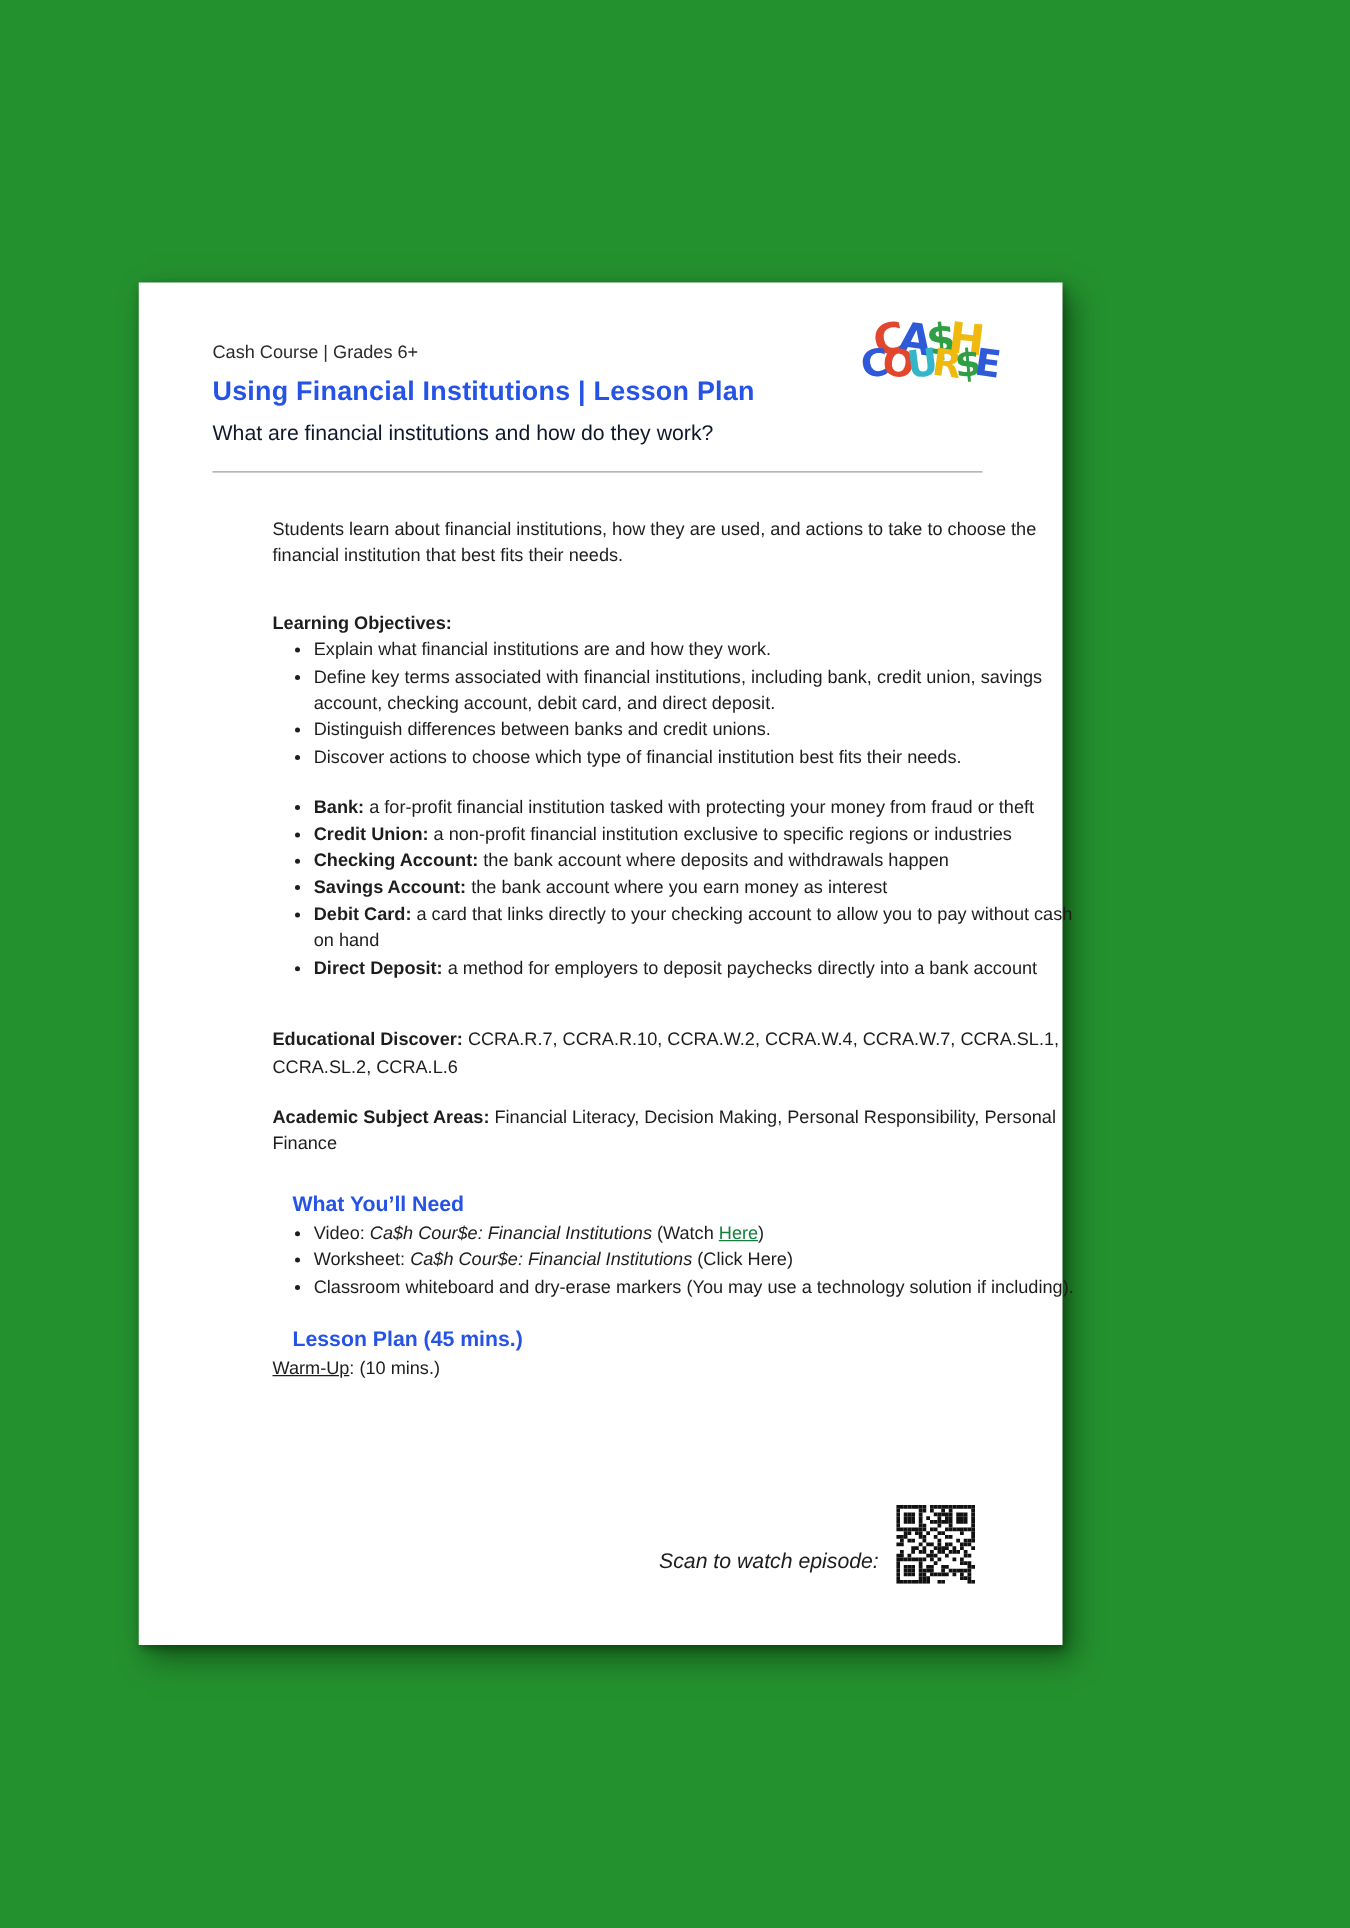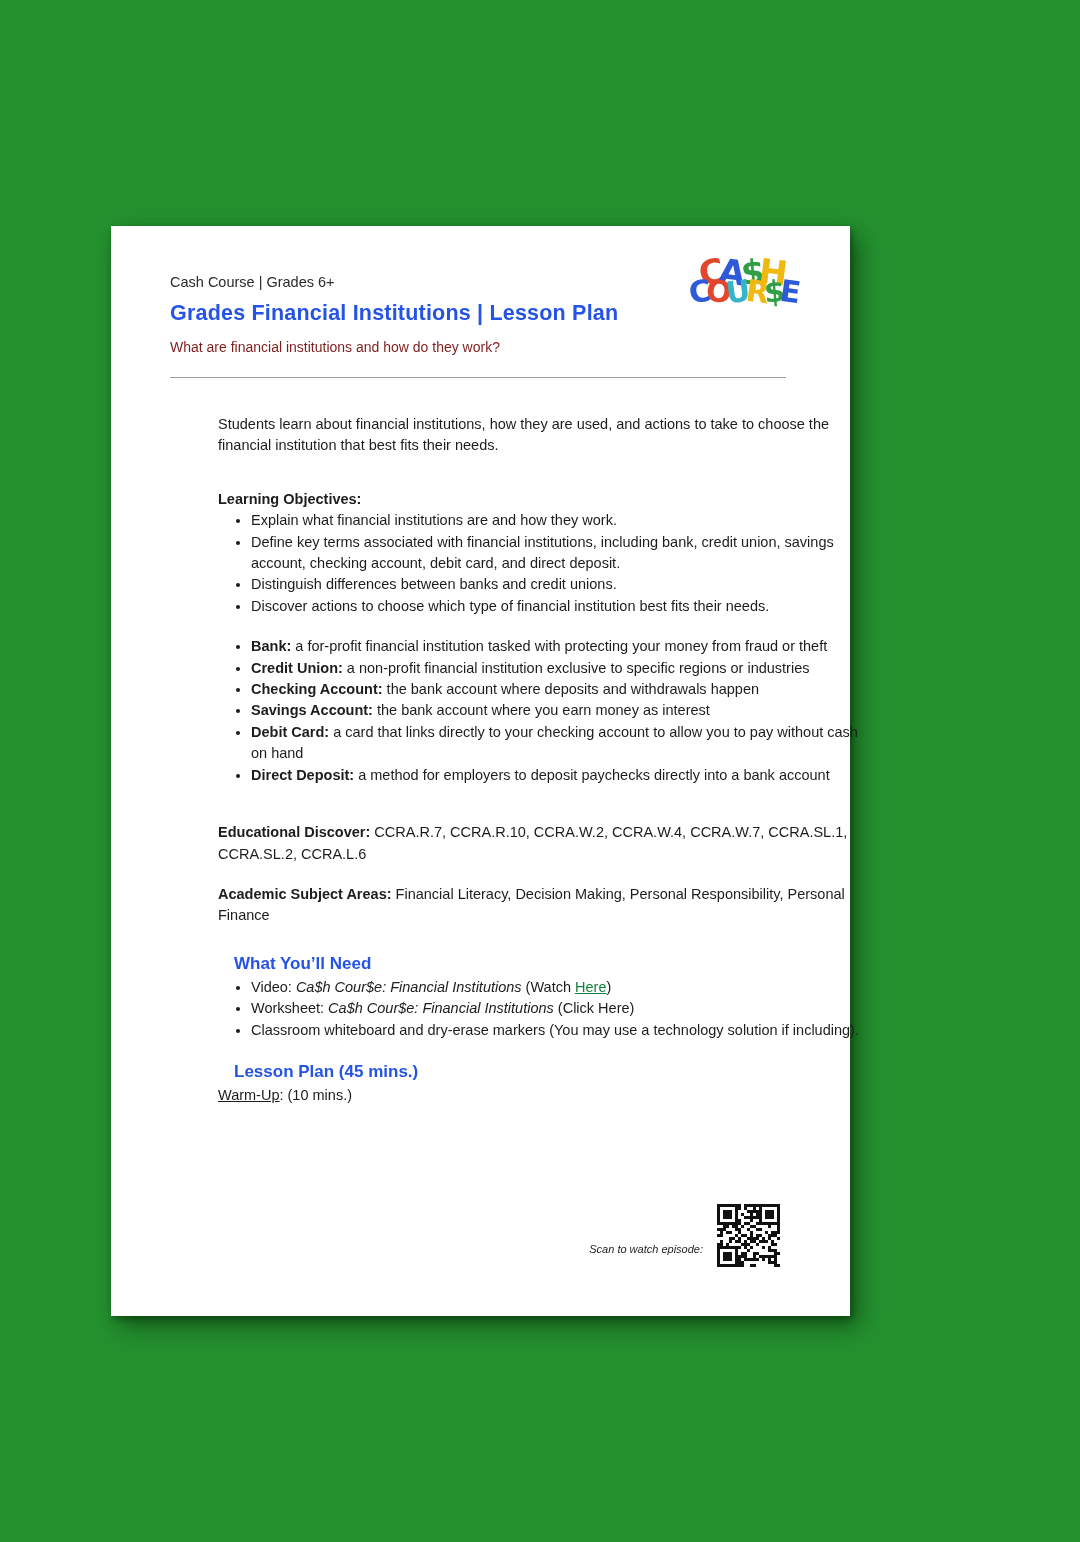--- a/index.html
+++ b/index.html
@@ -14,21 +14,21 @@
     background:#ffffff;
     box-shadow:8px 10px 22px rgba(0,25,0,0.5), 2px 3px 6px rgba(0,25,0,0.35);
   }
   
   .header{position:relative;padding:46px 64px 0 59px;}
   .eyebrow{font-size:14.5px;line-height:21px;color:#2b2b2b;}
   .doc-title{
     font-size:21.5px;line-height:28px;margin:6px 0 8px 0;
     font-weight:bold;color:#2453e6;letter-spacing:0.2px;
   }
-  .subtitle{font-size:14px;line-height:24px;color:#7f1d1d;}
+  .subtitle{font-size:17px;line-height:24px;color:#0f172a;}
   .rule{border:none;border-top:1px solid #9e9e9e;margin:18px 0 0 0;}
   
   .logo{
     position:absolute;top:30px;right:48px;width:112px;text-align:center;
     font-family:"DejaVu Sans",sans-serif;font-weight:bold;user-select:none;
   }
   .logo .row{display:flex;justify-content:center;}
   .logo .row span{display:inline-block;margin-left:-5px;}
   .logo .r1 span{font-size:34px;line-height:32px;}
   .logo .r2 span{font-size:30px;line-height:26px;}
@@ -63,31 +63,31 @@
   }
   .lp-h{margin-top:19px;}
   .warmup{margin-top:1px !important;}
   .u{text-decoration:underline;}
   a.doc-link{color:#15803d;text-decoration:underline;cursor:pointer;}
   
   .footer{
     position:absolute;right:70px;bottom:49px;
     display:flex;align-items:center;gap:14px;
   }
-  .scan-label{font-size:11px;font-style:italic;color:#1d1d1d;margin-top:26px;}
+  .scan-label{font-size:17px;font-style:italic;color:#1d1d1d;margin-top:26px;}
   .qr{width:63px;height:63px;}
 </style>
 </head>
 <body>
 
 <div class="page">
 
   <div class="header">
     <div class="eyebrow">Cash Course | Grades 6+</div>
-    <div class="doc-title">Grades Financial Institutions | Lesson Plan</div>
+    <div class="doc-title">Using Financial Institutions | Lesson Plan</div>
     <div class="subtitle">What are financial institutions and how do they work?</div>
 
     <div class="logo">
       <div class="row r1">
         <span>C</span>
         <span>A</span>
         <span>$</span>
         <span>H</span>
       </div>
       <div class="row r2">

